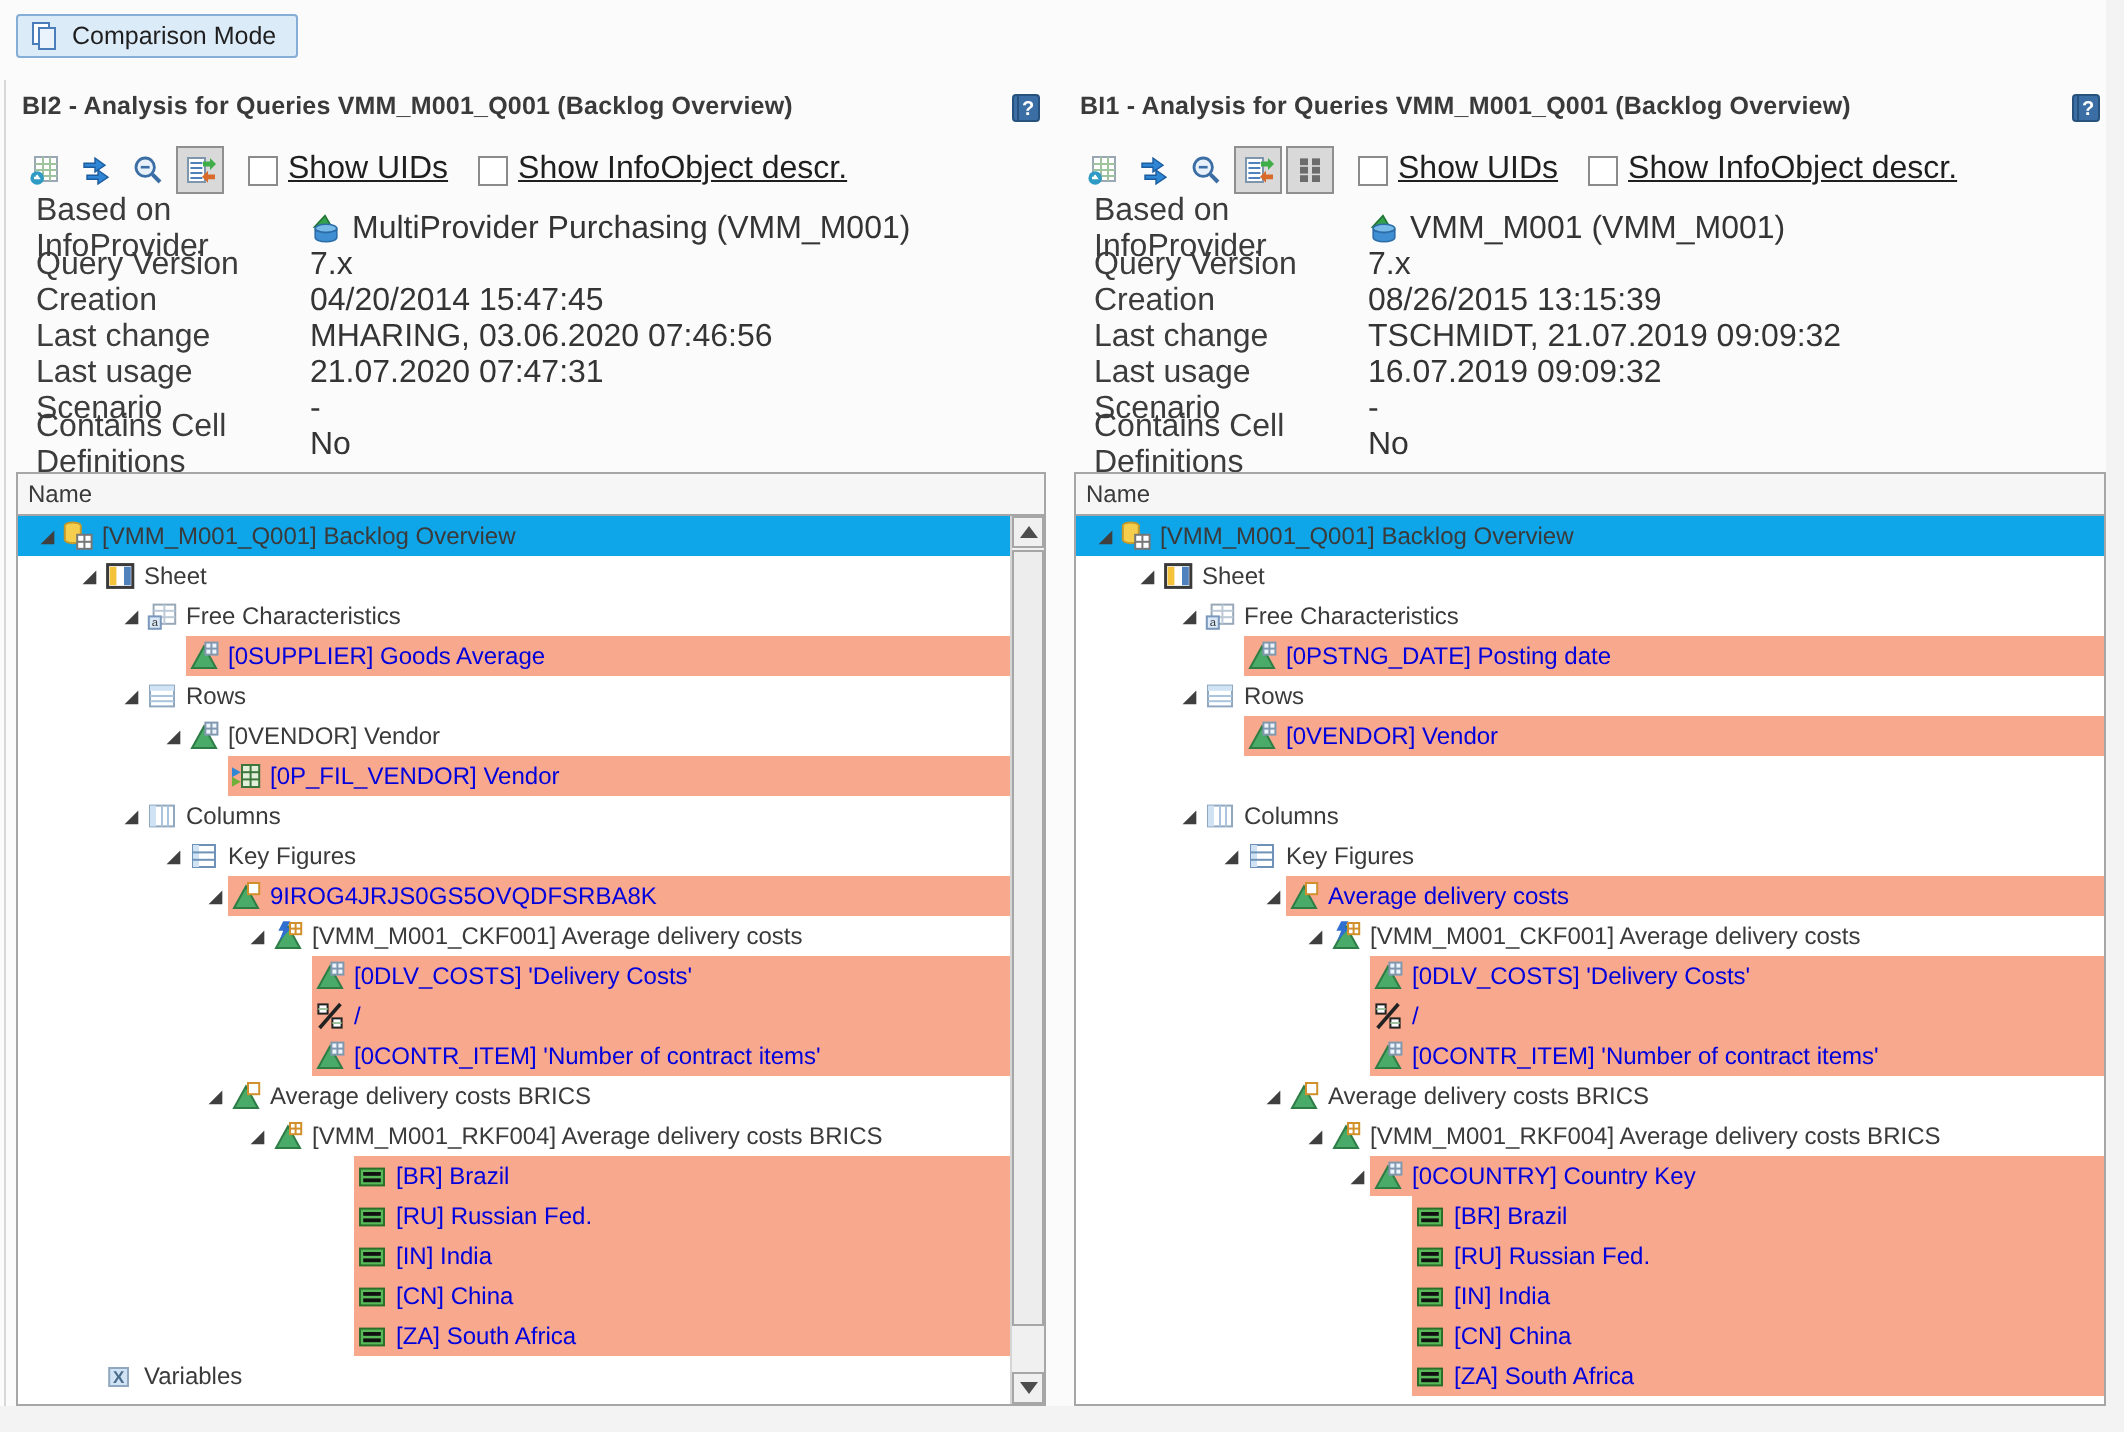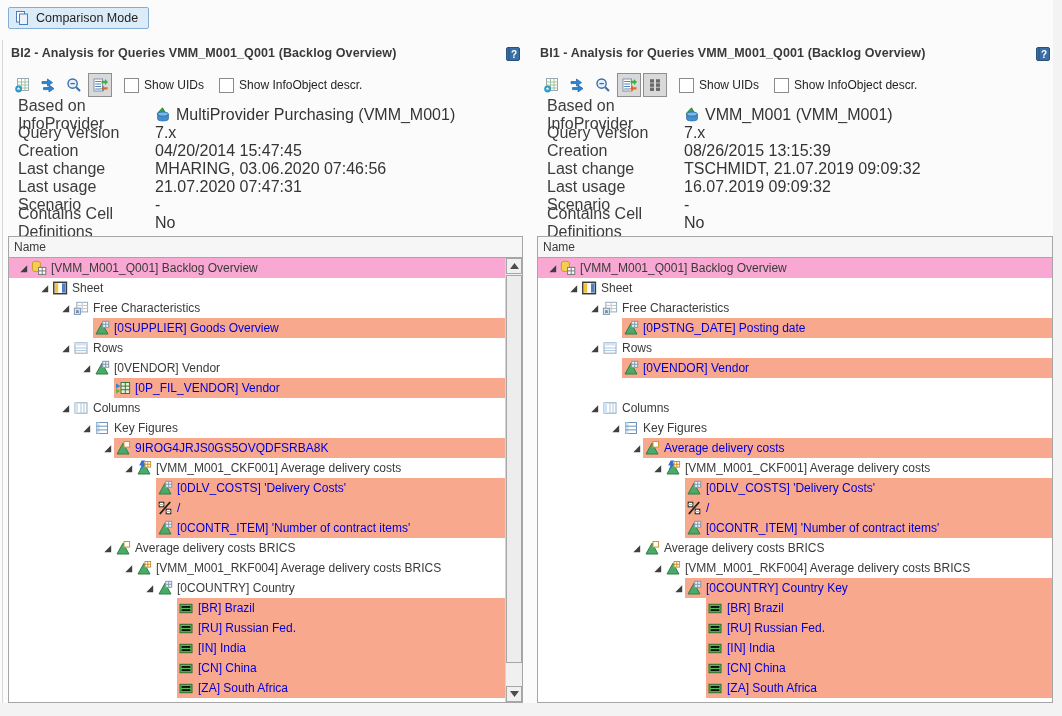--- a/index.html
+++ b/index.html
@@ -24,34 +24,34 @@
   .p1{left:537px;width:516px;}
 
   .title-row{position:absolute;top:0;left:0;right:0;height:20px;display:flex;justify-content:space-between;align-items:flex-start;}
   .title{font-weight:bold;font-size:12.5px;color:#3a3a3a;padding-left:3px;letter-spacing:.1px;}
   .help{width:16px;height:16px;flex:none;margin-right:2px;}
 
   .toolbar{position:absolute;top:26px;left:2px;height:26px;display:flex;align-items:center;}
   .tbtn{width:24px;height:24px;display:flex;align-items:center;justify-content:center;margin-right:2px;box-sizing:border-box;}
   .tbtn.pressed{background:#d9d9d9;border:1px solid #8f8f8f;}
   .cbx{width:13px;height:13px;background:#fff;border:1px solid #8b8b8b;flex:none;margin-left:10px;}
-  .cbx-label{font-size:12px;color:#1f1f1f;margin-left:5px;margin-right:5px;}
+  .cbx-label{font-size:16px;color:#1f1f1f;margin-left:5px;margin-right:5px;text-decoration:underline;}
 
   .info{position:absolute;top:60px;left:10px;right:0;font-size:16px;color:#3c3c3c;}
   .info-row{height:18px;display:flex;align-items:center;}
   .info-label{width:137px;flex:none;}
   .info-value{display:flex;align-items:center;gap:5px;color:#343434;}
   .info-value .iic{width:16px;height:16px;flex:none;}
 
   .tree{position:absolute;top:190px;left:0;right:0;height:467px;background:#fff;border:1px solid #a6a6a6;box-sizing:border-box;overflow:hidden;}
   .tree-header{height:20px;line-height:20px;background:#f6f6f6;border-bottom:1px solid #a6a6a6;padding-left:5px;font-size:12px;color:#3a3a3a;}
   .tree-body{position:absolute;top:21px;left:0;right:0;bottom:0;overflow:hidden;}
   .tree-body.has-sb{right:17px;}
   .trow{height:20px;display:flex;align-items:center;font-size:12px;color:#3a3a3a;white-space:nowrap;}
-  .trow.root{background:#f9a8d4;}
+  .trow.root{background:#0ea5e9;}
   .ind{flex:none;height:100%;}
   .caret{width:13px;height:13px;flex:none;display:flex;align-items:center;justify-content:center;}
   .hlz{display:flex;align-items:center;flex:1;height:100%;min-width:0;}
   .hlz.hl{background:#f8a88c;color:#0000dc;}
   .ticon{width:16px;height:16px;flex:none;margin:0 4px 0 1px;display:flex;}
   .tlabel{padding-right:6px;}
 
   
   .vscroll{position:absolute;top:21px;right:0;bottom:0;width:17px;background:#f0f0f0;border-left:1px solid #d5d5d5;box-sizing:border-box;}
   .sbtn{position:absolute;left:0;right:0;height:16px;background:#f0f0f0;border:1px solid #a6a6a6;box-sizing:border-box;display:flex;align-items:center;justify-content:center;}
@@ -247,21 +247,21 @@
             <span class="caret"></span>
             <span class="hlz hl">
               <span class="ticon">
                 <svg width="16" height="16" viewBox="0 0 16 16">
                   <polygon points="8,3.2 14,14 2,14" fill="#4aab68" stroke="#2e7d46" stroke-width="1"></polygon>
                   <rect x="8.7" y="1.3" width="6" height="6" fill="#eef4fb" stroke="#8099b0"></rect>
                   <line x1="8.7" y1="4.3" x2="14.7" y2="4.3" stroke="#8099b0"></line>
                   <line x1="11.7" y1="1.3" x2="11.7" y2="7.3" stroke="#8099b0"></line>
                 </svg>
               </span>
-              <span class="tlabel">[0SUPPLIER] Goods Overview</span>
+              <span class="tlabel">[0SUPPLIER] Goods Average</span>
             </span>
           </div>
           <div class="trow">
             <span class="ind" style="width: 50px;"></span>
             <span class="caret">
               <svg width="11" height="11" viewBox="0 0 12 12">
                 <polygon points="10,2.5 10,10 2.5,10" fill="#3f3f3f"></polygon>
               </svg>
             </span>
             <span class="hlz">
@@ -460,39 +460,20 @@
             <span class="hlz">
               <span class="ticon">
                 <svg width="16" height="16" viewBox="0 0 16 16">
                   <polygon points="8,3.2 14,14 2,14" fill="#4aab68" stroke="#2e7d46" stroke-width="1"></polygon>
                   <rect x="9" y="1.5" width="5.6" height="5.6" fill="#fff" stroke="#d2902c"></rect>
                   <line x1="9" y1="4.3" x2="14.6" y2="4.3" stroke="#d2902c"></line>
                   <line x1="11.8" y1="1.5" x2="11.8" y2="7.1" stroke="#d2902c"></line>
                 </svg>
               </span>
               <span class="tlabel">[VMM_M001_RKF004] Average delivery costs BRICS</span>
-            </span>
-          </div>
-          <div class="trow">
-            <span class="ind" style="width: 134px;"></span>
-            <span class="caret">
-              <svg width="11" height="11" viewBox="0 0 12 12">
-                <polygon points="10,2.5 10,10 2.5,10" fill="#3f3f3f"></polygon>
-              </svg>
-            </span>
-            <span class="hlz">
-              <span class="ticon">
-                <svg width="16" height="16" viewBox="0 0 16 16">
-                  <polygon points="8,3.2 14,14 2,14" fill="#4aab68" stroke="#2e7d46" stroke-width="1"></polygon>
-                  <rect x="8.7" y="1.3" width="6" height="6" fill="#eef4fb" stroke="#8099b0"></rect>
-                  <line x1="8.7" y1="4.3" x2="14.7" y2="4.3" stroke="#8099b0"></line>
-                  <line x1="11.7" y1="1.3" x2="11.7" y2="7.3" stroke="#8099b0"></line>
-                </svg>
-              </span>
-              <span class="tlabel">[0COUNTRY] Country</span>
             </span>
           </div>
           <div class="trow">
             <span class="ind" style="width: 155px;"></span>
             <span class="caret"></span>
             <span class="hlz hl">
               <span class="ticon">
                 <svg width="16" height="16" viewBox="0 0 16 16">
                   <rect x="2" y="4.3" width="12" height="8.4" fill="#57b957" stroke="#2b6e2b"></rect>
                   <rect x="3.6" y="6" width="8.8" height="1.9" fill="#111"></rect>

